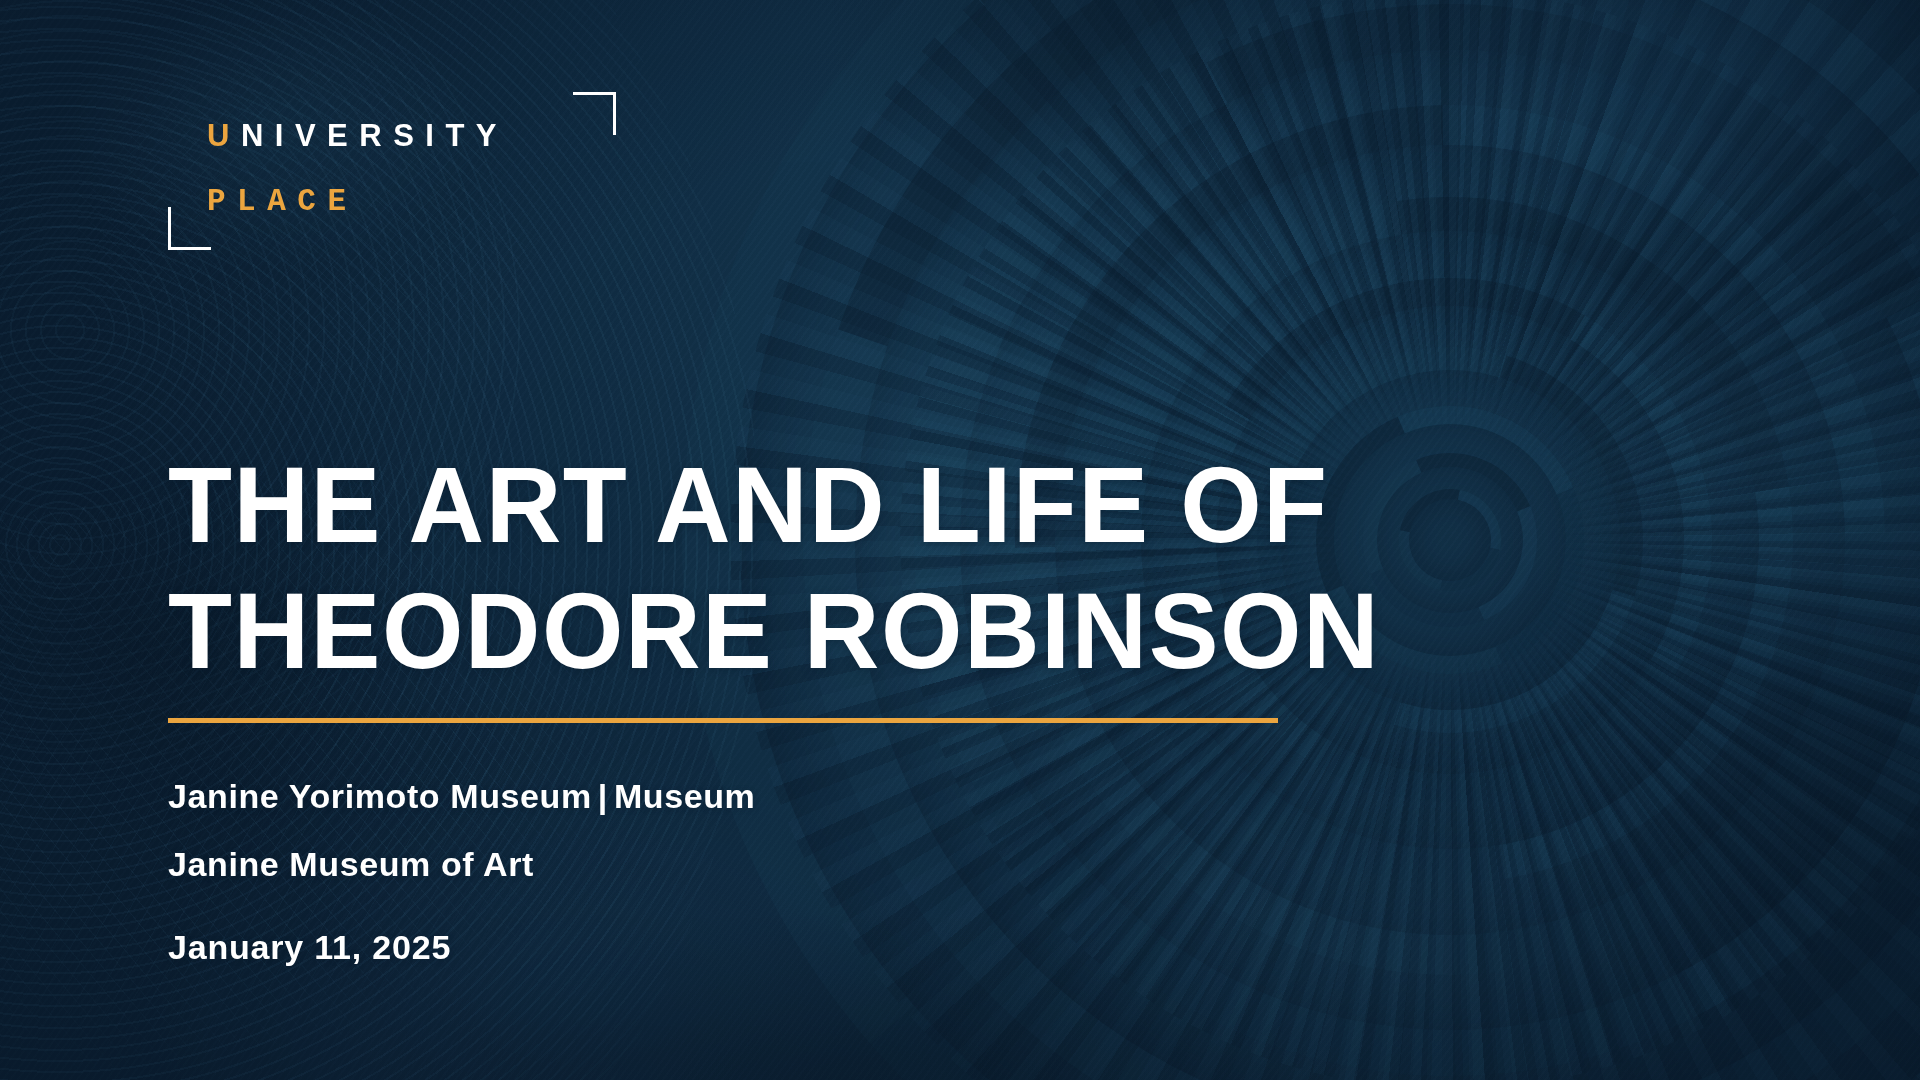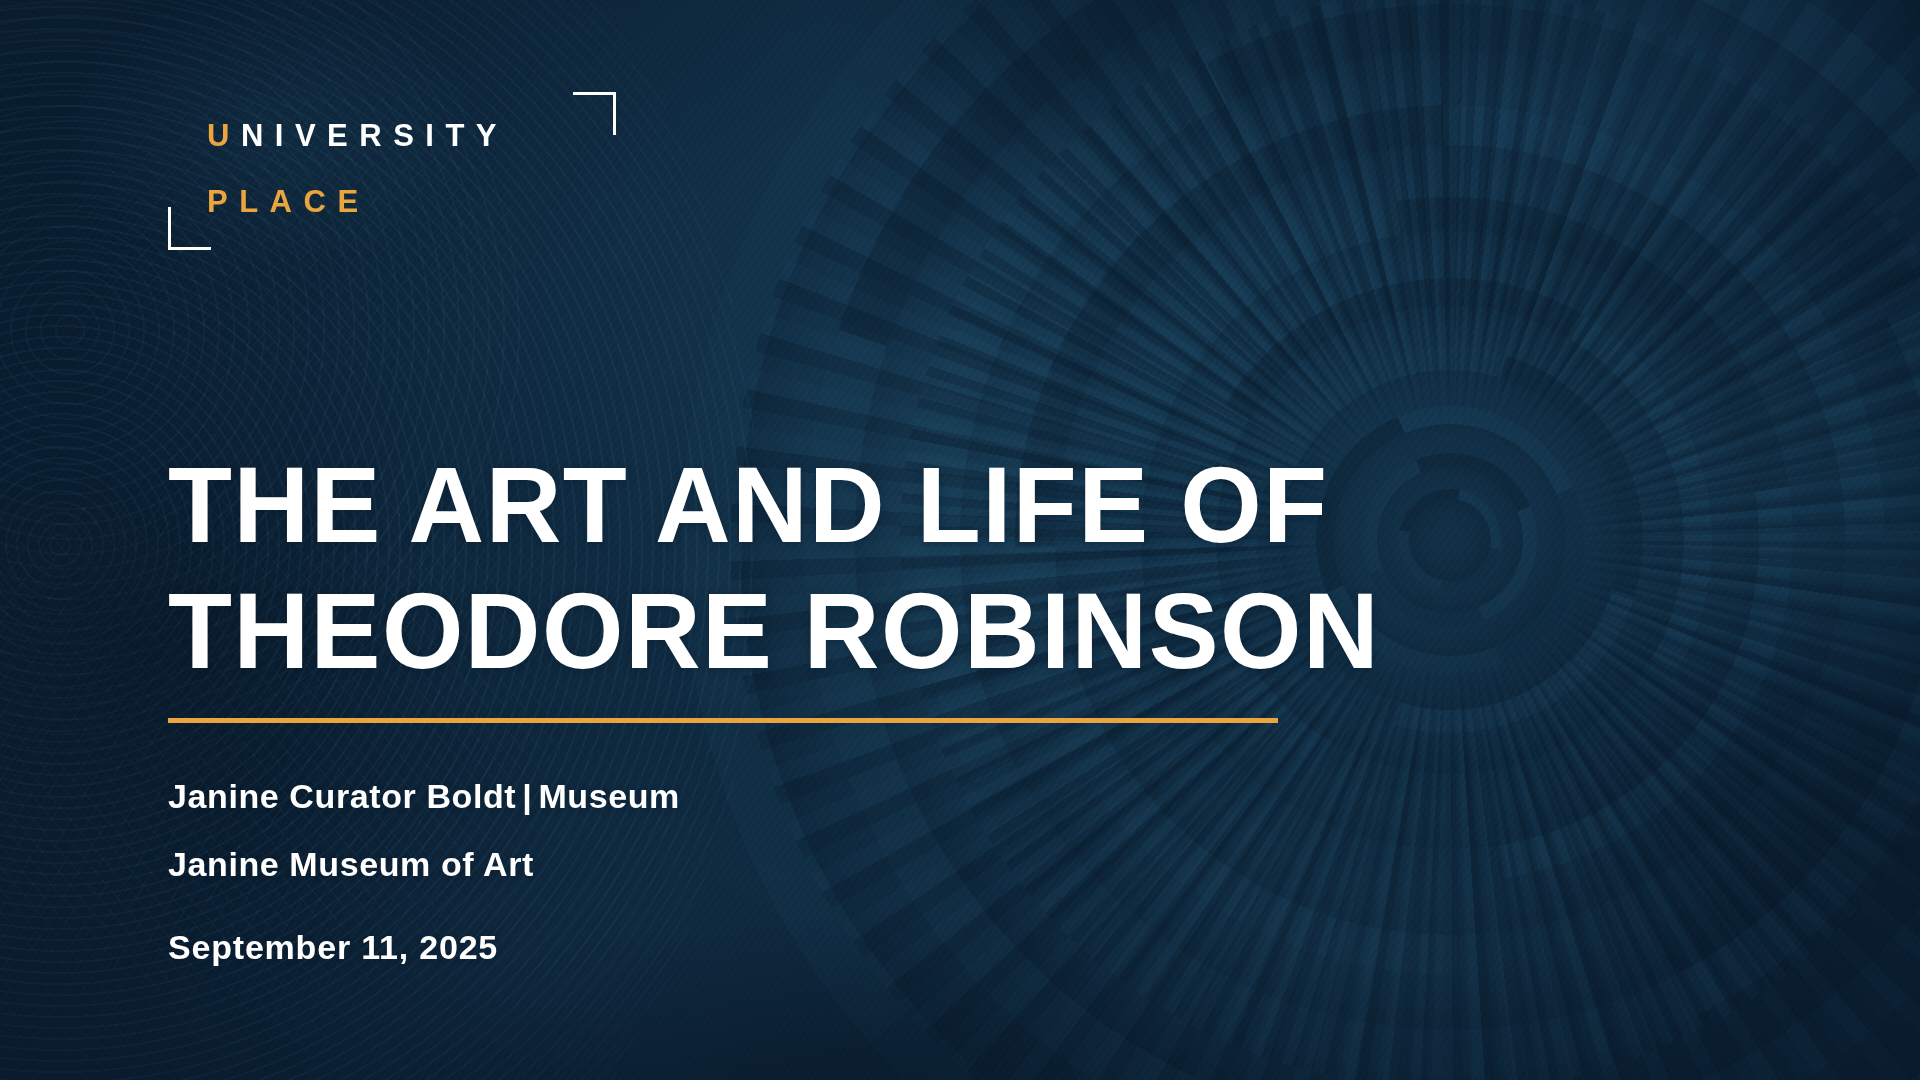--- a/index.html
+++ b/index.html
@@ -183,20 +183,21 @@
     font-size: 31px;
     letter-spacing: 11.5px;
     color: #ffffff;
   }
   .logo-place {
     left: 39px;
     top: 92px;
     font-size: 31px;
     letter-spacing: 11.5px;
     color: #eba53f;
+    font-family: Liberation Mono, monospace;
   }
   .gold { color: #eba53f; }
 
   .bracket {
     position: absolute;
     width: 40px;
     height: 40px;
   }
   .bracket-tr {
     right: -6px;
@@ -330,20 +331,20 @@
     </div>
 
     <h1 class="title">
       <span class="title-line">THE ART AND LIFE OF</span>
       <span class="title-line">THEODORE ROBINSON</span>
     </h1>
 
     <div class="rule"></div>
 
     <div class="byline">
-      <span class="byline-row"><span>Janine Curator Boldt</span><span class="sep">|</span><span>Museum</span></span>
+      <span class="byline-row"><span>Janine Yorimoto Museum</span><span class="sep">|</span><span>Museum</span></span>
       <span class="byline-row">Janine Museum of Art</span>
     </div>
 
-    <div class="date">September 11, 2025</div>
+    <div class="date">January 11, 2025</div>
 
   </div>
 </div>
 
 </body></html>

